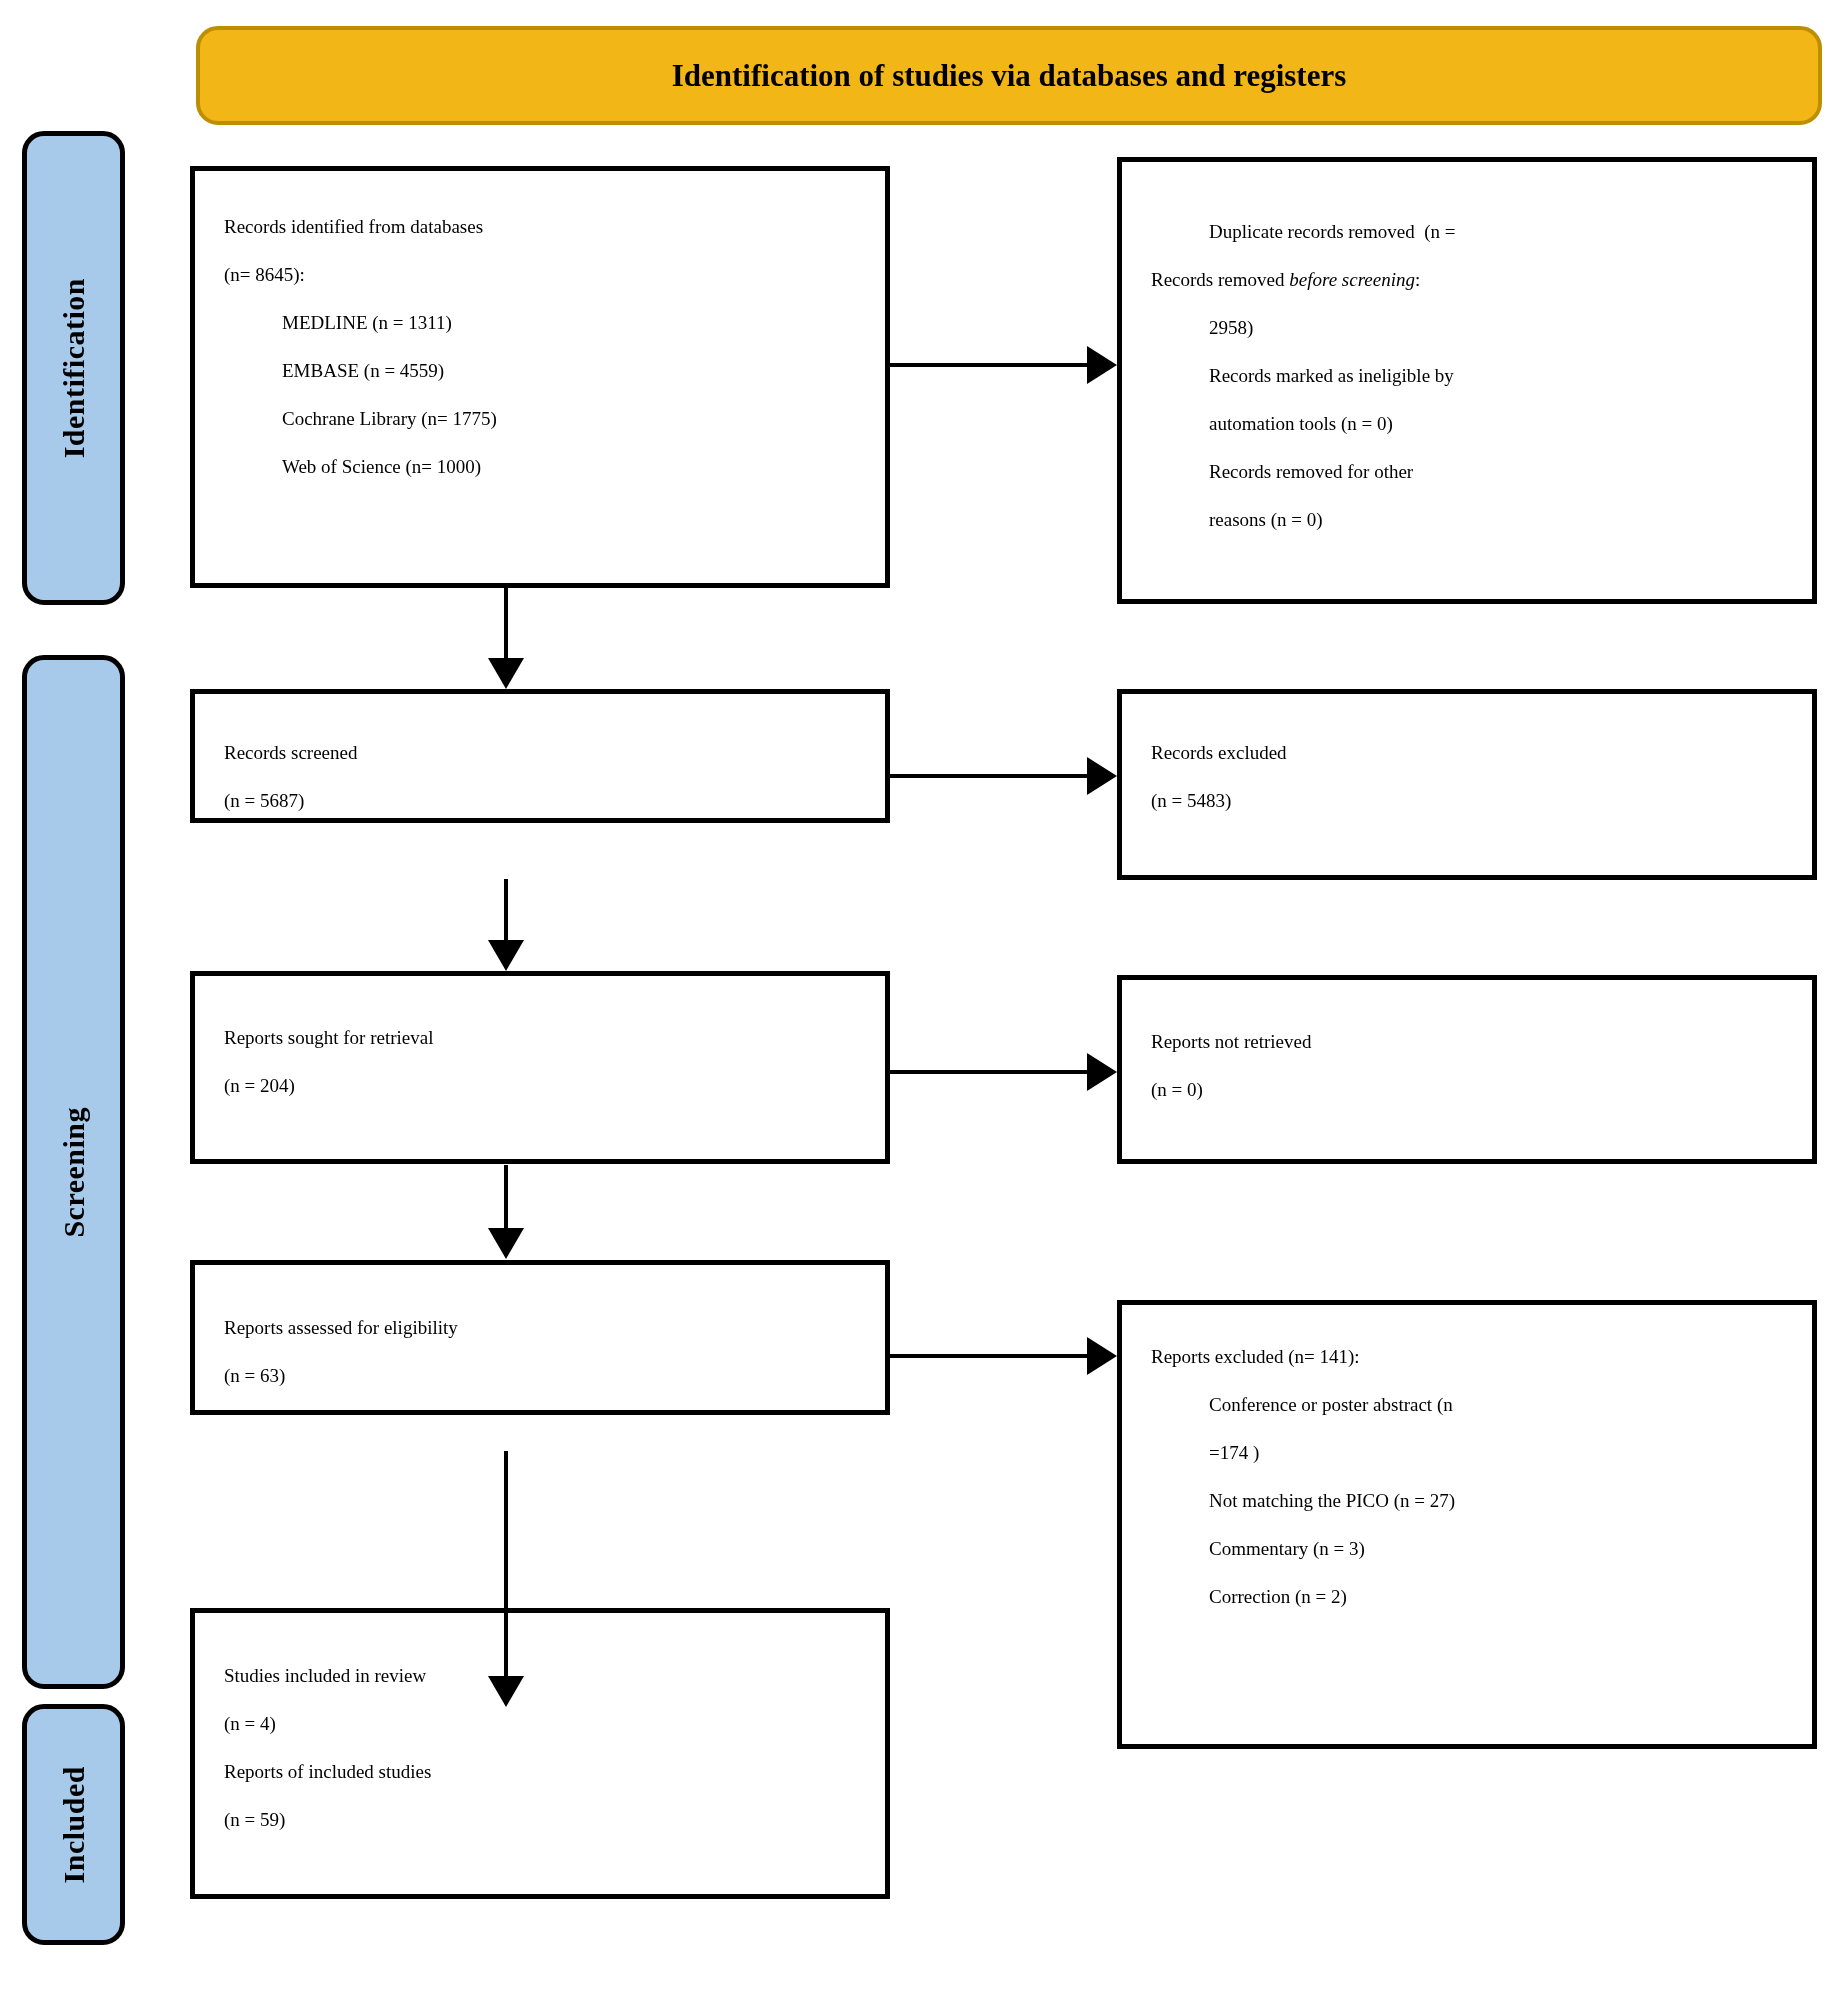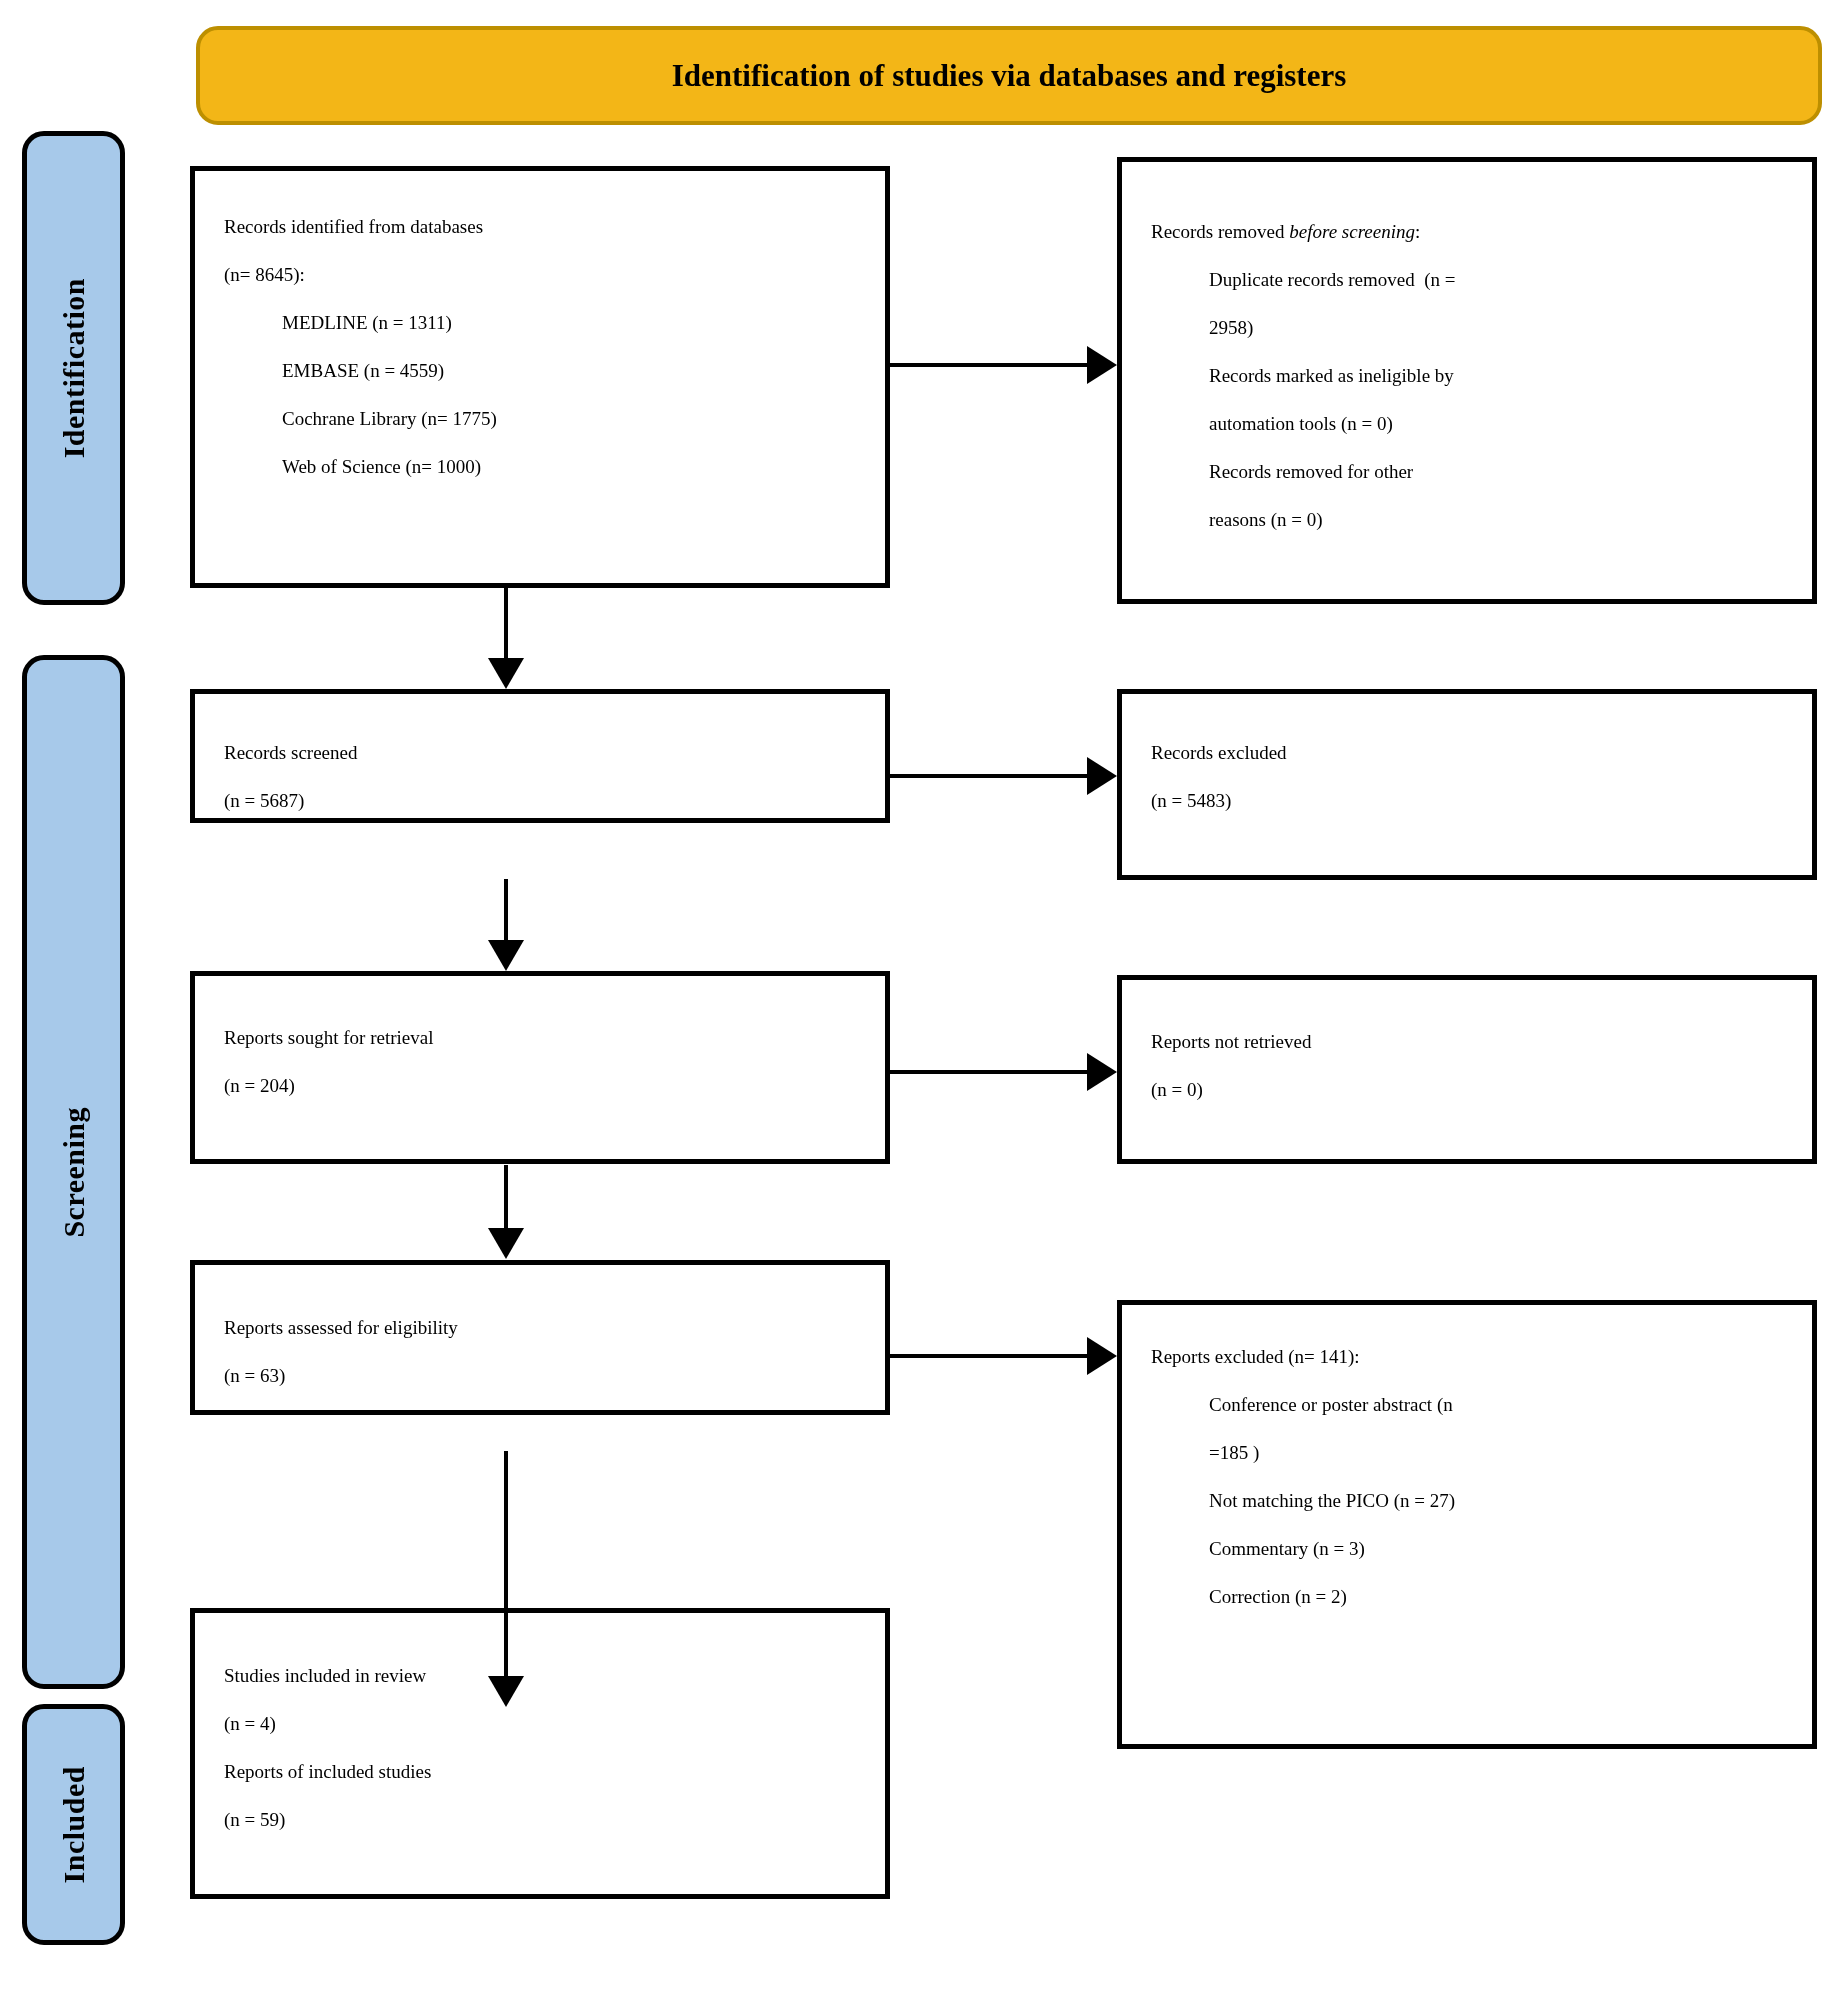--- a/index.html
+++ b/index.html
@@ -108,43 +108,43 @@
   </div>
 
   <div class="box left-col" id="box-included">
     <div class="line">Studies included in review</div>
     <div class="line">(n = 4)</div>
     <div class="line">Reports of included studies</div>
     <div class="line">(n = 59)</div>
   </div>
 
   <div class="box right-col" id="box-removed">
+    <div class="line indent">Duplicate records removed  (n =</div>
     <div class="line"><span>Records removed </span><span class="it">before screening</span><span>:</span></div>
-    <div class="line indent">Duplicate records removed  (n =</div>
     <div class="line indent">2958)</div>
     <div class="line indent">Records marked as ineligible by</div>
     <div class="line indent">automation tools (n = 0)</div>
     <div class="line indent">Records removed for other</div>
     <div class="line indent">reasons (n = 0)</div>
   </div>
 
   <div class="box right-col" id="box-excluded-records">
     <div class="line">Records excluded</div>
     <div class="line">(n = 5483)</div>
   </div>
 
   <div class="box right-col" id="box-not-retrieved">
     <div class="line">Reports not retrieved</div>
     <div class="line">(n = 0)</div>
   </div>
 
   <div class="box right-col" id="box-excluded-reports">
     <div class="line">Reports excluded (n= 141):</div>
     <div class="line indent">Conference or poster abstract (n</div>
-    <div class="line indent">=185 )</div>
+    <div class="line indent">=174 )</div>
     <div class="line indent">Not matching the PICO (n = 27)</div>
     <div class="line indent">Commentary (n = 3)</div>
     <div class="line indent">Correction (n = 2)</div>
   </div>
 
   <div class="arrow">
     <div class="vline" style="left:504px; top:587px; height:73px;"></div>
     <div class="head-down" style="left:488px; top:658px;"></div>
   </div>
   <div class="arrow">

